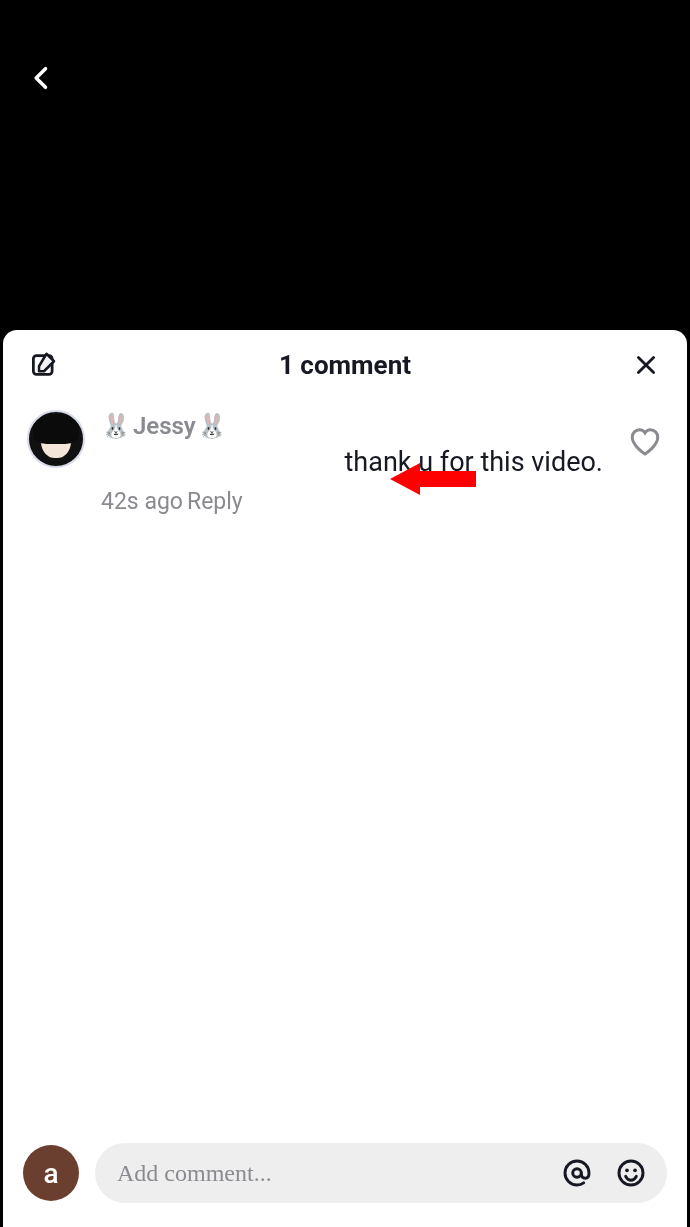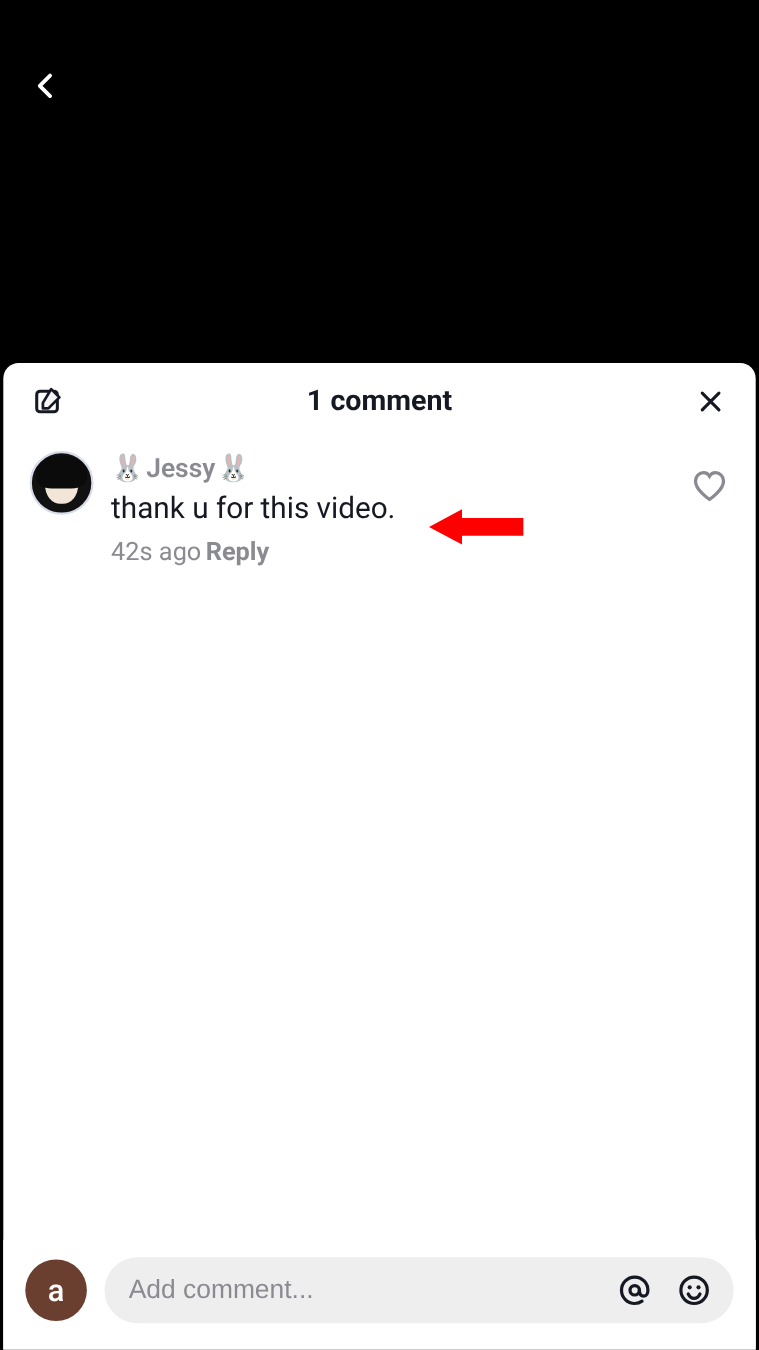--- a/index.html
+++ b/index.html
@@ -106,28 +106,29 @@
     align-items: center;
     gap: 2px;
     margin-bottom: 4px;
   }
   .bunny { font-size: 24px; line-height: 1; filter: grayscale(0.3); }
   .comment-text {
     font-size: 27px;
     color: #161823;
     line-height: 1.35;
     margin-bottom: 8px;
+    text-align: right;
   }
   .meta-row {
     display: flex;
     gap: 4px;
     font-size: 23px;
     color: #8a8b91;
   }
-  .reply-link { font-weight: 700; cursor: pointer; }
+  .reply-link { font-weight: 400; cursor: pointer; }
 
   .like-col {
     flex: 0 0 auto;
     padding-top: 14px;
     padding-left: 8px;
   }
   .like-col svg { width: 36px; height: 36px; }
 
   .arrow-annotation {
     position: absolute;
@@ -166,20 +167,21 @@
     padding: 0 14px 0 22px;
     gap: 10px;
   }
   .compose-input {
     flex: 1 1 auto;
     border: none;
     background: transparent;
     font-size: 24px;
     color: #8a8b91;
     outline: none;
+    font-family: Liberation Serif, serif;
   }
   .compose-input::placeholder { color: #8a8b91; }
   .icon-btn {
     width: 44px; height: 44px;
     display:flex; align-items:center; justify-content:center;
     cursor:pointer;
   }
   .icon-btn svg { width: 32px; height: 32px; }
 </style>
 </head>

